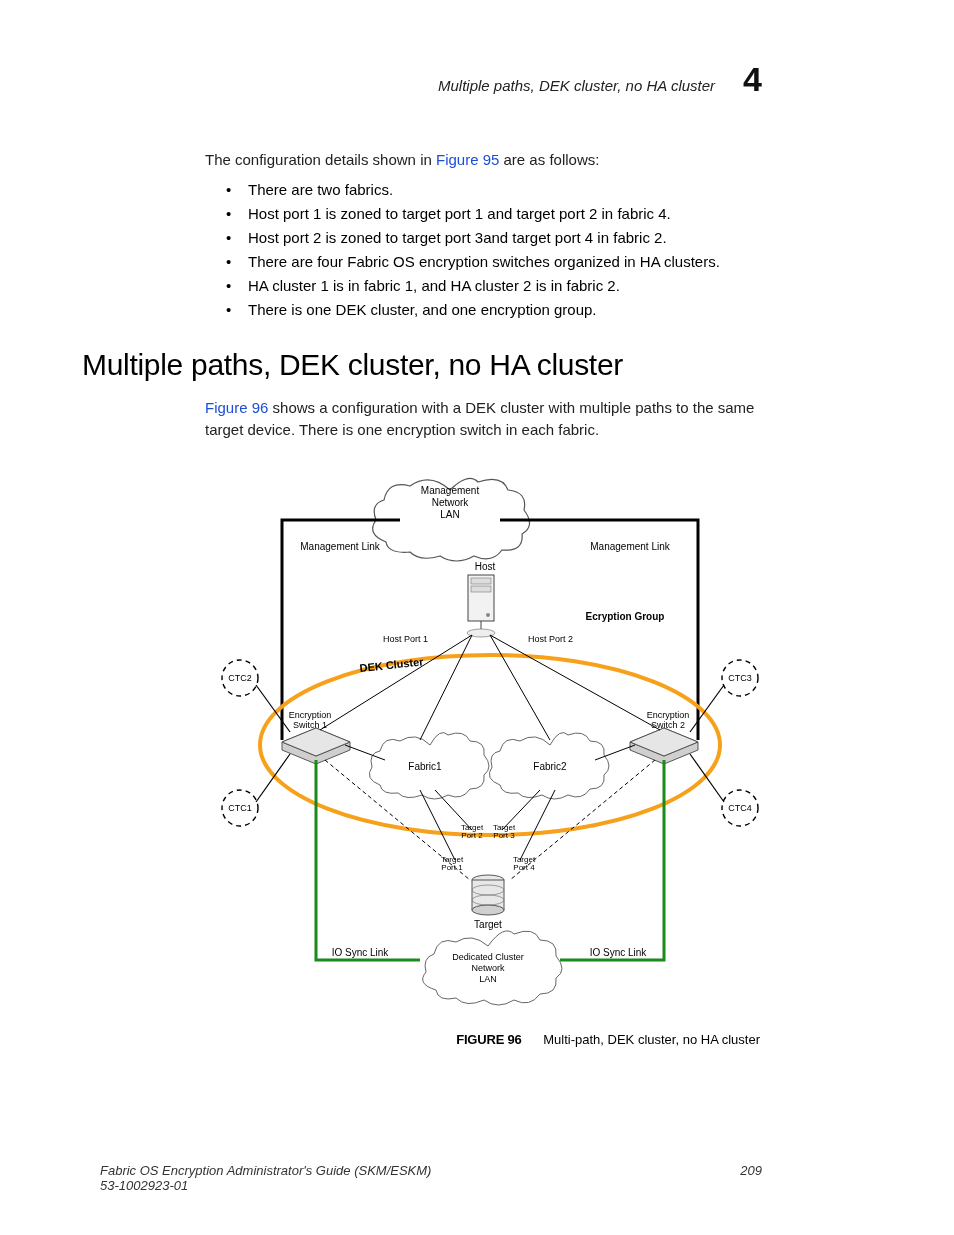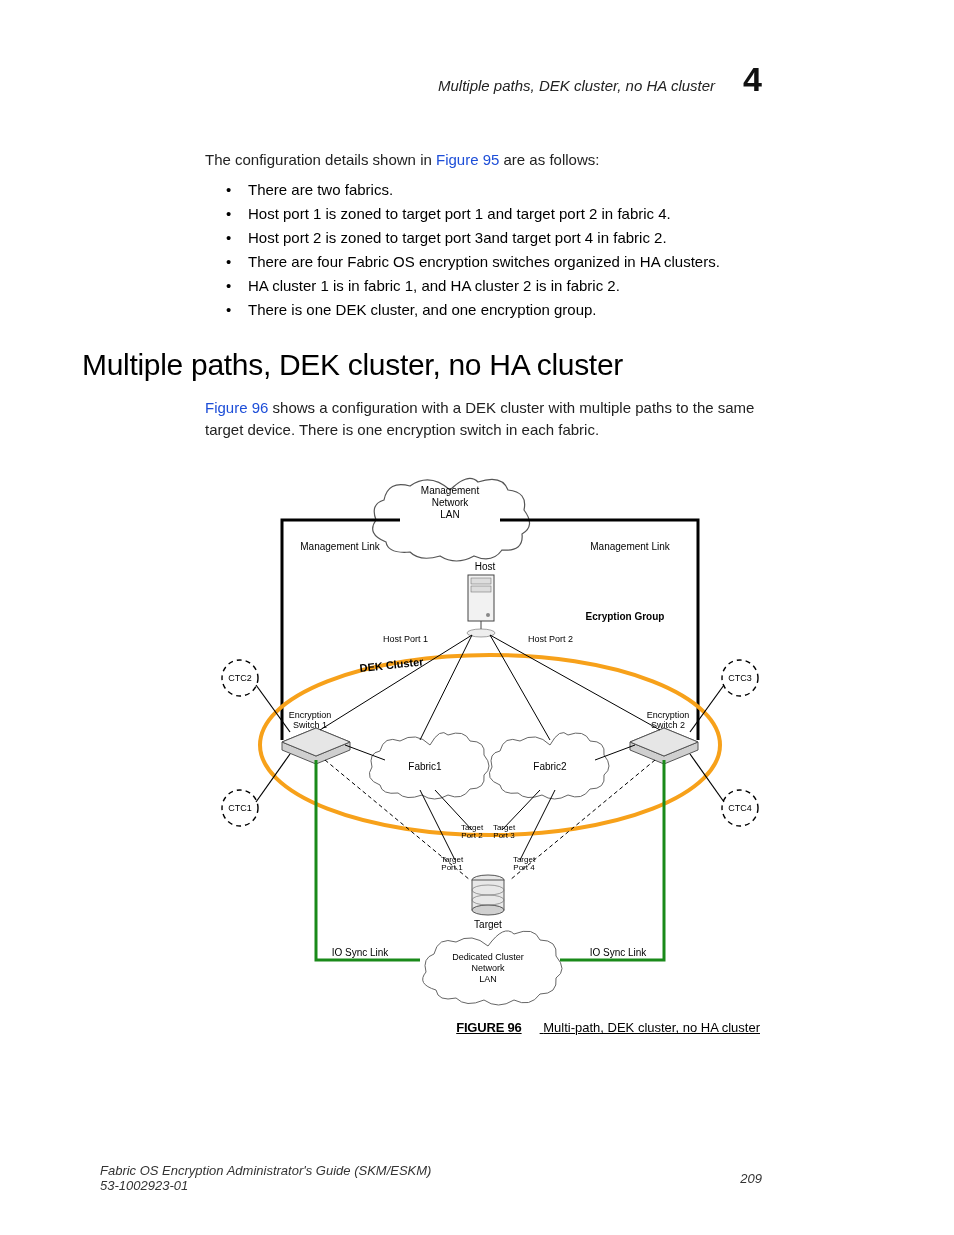--- a/index.html
+++ b/index.html
@@ -72,38 +72,37 @@
     margin: 30px 0 10px -18px;
     letter-spacing: -0.3px;
   }
   .figure-wrap {
     margin: 20px 0 0 120px;
     width: 540px;
     text-align: right;
   }
   .figure-svg { display: block; }
   .figure-cap {
-    margin-top: 0;
+    margin-top: 12px;
     font-size: 13px;
-    text-decoration: underline;
   }
   .figure-cap .fig-label {
     font-family: Arial, sans-serif;
     font-weight: 700;
     font-size: 13px;
     letter-spacing: -0.2px;
     margin-right: 18px;
   }
   .footer {
     position: absolute;
     left: 100px; right: 100px;
     bottom: 42px;
     display: flex;
     justify-content: space-between;
-    align-items: center;
+    align-items: flex-start;
     font-style: italic;
     font-size: 13px;
     color: #333;
   }
   .footer .right { }
   
   svg text { font-family: Arial, sans-serif; }
 </style>
 </head>
 <body>

